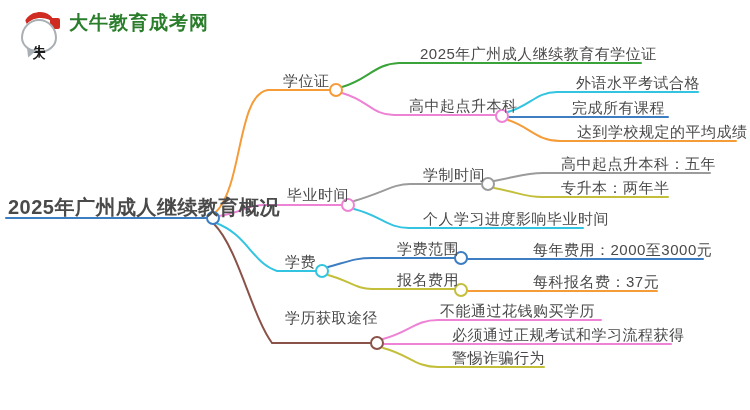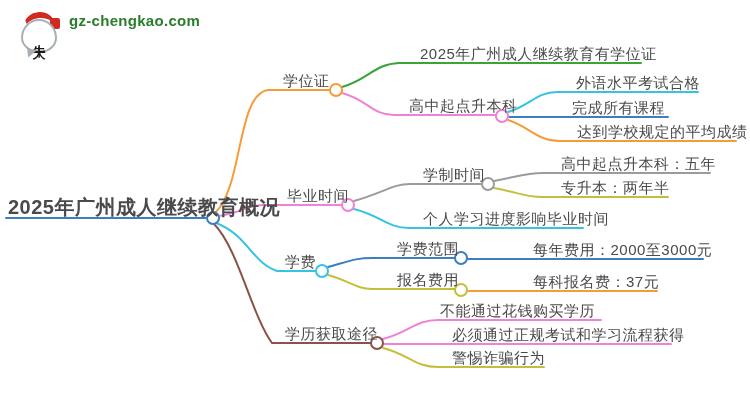--- a/index.html
+++ b/index.html
@@ -86,41 +86,41 @@
 <div class="logo">
   <div class="logo-icon">
     <div class="logo-arc"></div>
     <div class="logo-seal"></div>
     <div class="logo-bubble">
       <span class="logo-bubble-text">大牛</span>
     </div>
     <div class="logo-tail"></div>
   </div>
   <div class="logo-text">
-    <div class="logo-url">gz-chengkao.com</div>
+    <div class="logo-title">大牛教育成考网</div>
   </div>
 </div>
 
 <div class="node root" style="left:8px;top:197px;">2025年广州成人继续教育概况</div>
 
 <div class="node" style="left:283px;top:71px;">学位证</div>
 <div class="node" style="left:420px;top:44px;">2025年广州成人继续教育有学位证</div>
 <div class="node" style="left:409px;top:96px;">高中起点升本科</div>
 <div class="node" style="left:576px;top:73px;">外语水平考试合格</div>
 <div class="node" style="left:572px;top:98px;">完成所有课程</div>
 <div class="node" style="left:577px;top:122px;">达到学校规定的平均成绩</div>
 
-<div class="node" style="left:287px;top:186px;">毕业时间</div>
+<div class="node" style="left:287px;top:186px;font-family:Liberation Serif, serif;">毕业时间</div>
 <div class="node" style="left:423px;top:165px;text-align:right;">学制时间</div>
 <div class="node" style="left:561px;top:154px;">高中起点升本科：五年</div>
 <div class="node" style="left:561px;top:178px;">专升本：两年半</div>
 <div class="node" style="left:423px;top:209px;">个人学习进度影响毕业时间</div>
 
 <div class="node" style="left:285px;top:252px;">学费</div>
 <div class="node" style="left:397px;top:239px;">学费范围</div>
 <div class="node" style="left:533px;top:240px;">每年费用：2000至3000元</div>
 <div class="node" style="left:397px;top:270px;">报名费用</div>
 <div class="node" style="left:533px;top:272px;">每科报名费：37元</div>
 
-<div class="node" style="left:285px;top:324px;">学历获取途径</div>
+<div class="node" style="left:285px;top:308px;">学历获取途径</div>
 <div class="node" style="left:440px;top:301px;text-align:center;">不能通过花钱购买学历</div>
 <div class="node" style="left:452px;top:325px;">必须通过正规考试和学习流程获得</div>
 <div class="node" style="left:452px;top:348px;text-align:center;">警惕诈骗行为</div>
 
 </body></html>

